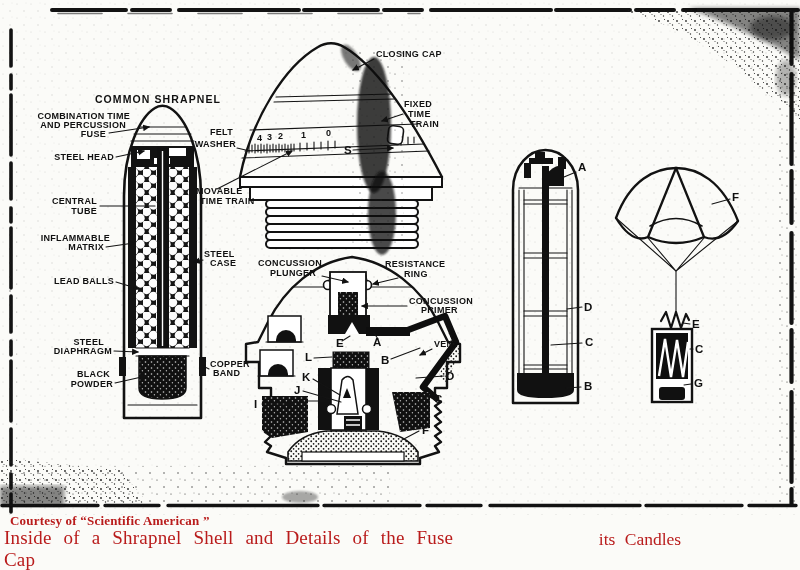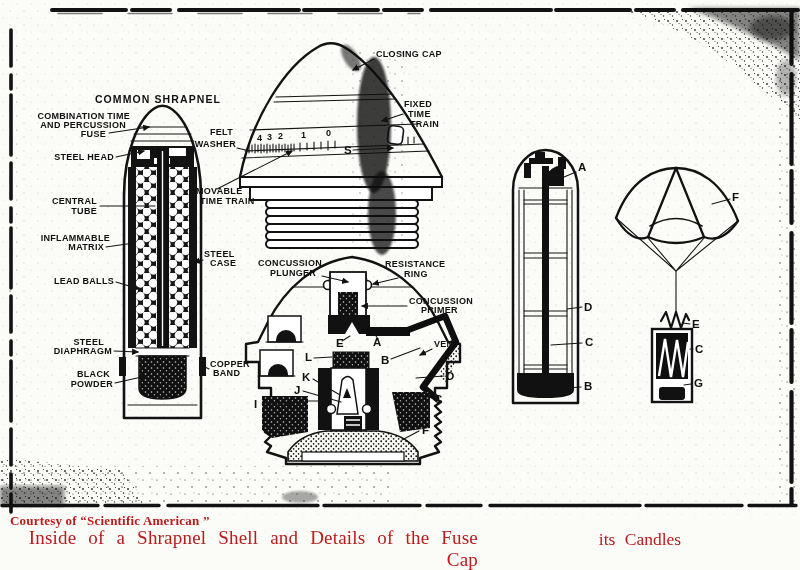--- a/index.html
+++ b/index.html
@@ -10,21 +10,21 @@
   svg text{fill:#101010;}
   .ttl{font:700 10.5px "Liberation Sans",sans-serif;letter-spacing:1.1px;}
   .lbl{font:700 9px "Liberation Sans",sans-serif;letter-spacing:.3px;}
   .num{font:700 9px "Liberation Sans",sans-serif;}
   .ltr{font:700 11.5px "Liberation Sans",sans-serif;}
   .ln{stroke:#141414;stroke-width:1.1;fill:none;stroke-linecap:round;}
   .ol{stroke:#121212;fill:none;stroke-linecap:round;stroke-linejoin:round;}
   .captions div{color:#b91c1c;}
   .courtesy{position:absolute;left:10px;top:513px;font:700 13px "Liberation Serif",serif;
             letter-spacing:.2px;}
-  .cap-left{position:absolute;left:22px;top:527px;width:456px;text-align:right;
+  .cap-left{position:absolute;left:4px;top:527px;width:456px;text-align:left;
             font:400 19px "Liberation Serif",serif;word-spacing:7px;letter-spacing:.2px;}
   .cap-right{position:absolute;left:498px;top:529px;width:284px;text-align:center;
             font:400 17.5px "Liberation Serif",serif;word-spacing:5px;line-height:1.22;}
 </style>
 </head>
 <body>
 
 <div class="page">
 <svg width="800" height="570" viewBox="0 0 800 570">
 <defs>

